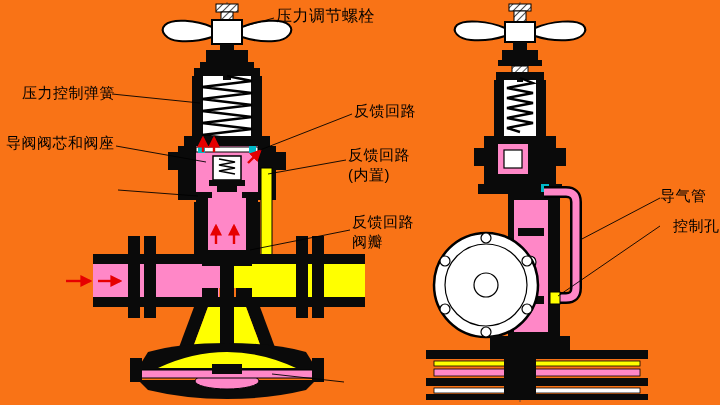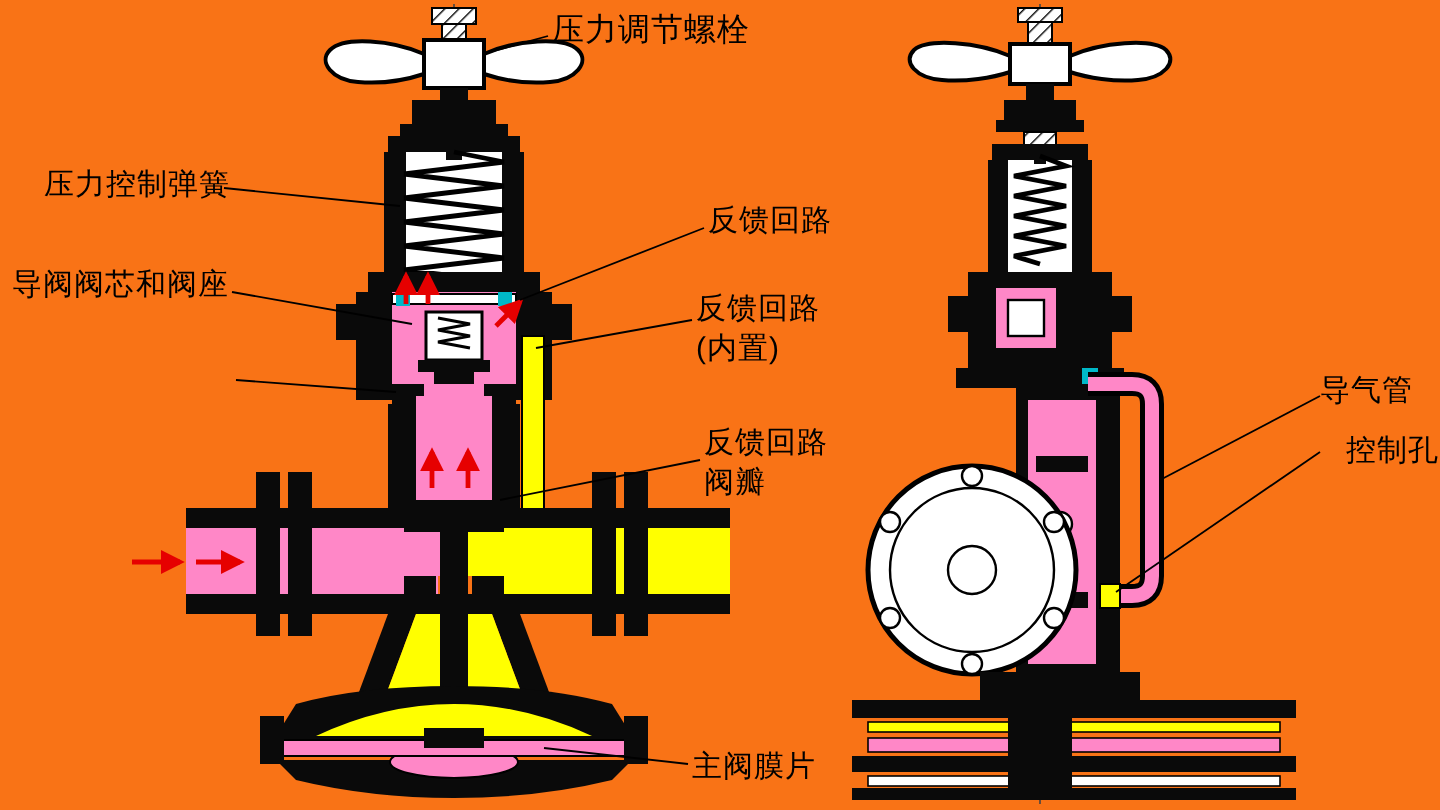--- a/index.html
+++ b/index.html
@@ -216,17 +216,16 @@
 </svg>
 
 <div class="lbl big" style="left:276px;top:6px">压力调节螺栓</div>
 <div class="lbl" style="left:22px;top:83px">压力控制弹簧</div>
 <div class="lbl" style="left:6px;top:133px">导阀阀芯和阀座</div>
 <div class="lbl" style="left:354px;top:101px">反馈回路</div>
 <div class="lbl" style="left:348px;top:145px">反馈回路
 (内置)</div>
 <div class="lbl" style="left:352px;top:212px">反馈回路
 阀瓣</div>
-<div class="lbl" style="left:346px;top:374px">主阀膜片</div>
 <div class="lbl" style="left:660px;top:186px">导气管</div>
 <div class="lbl" style="left:673px;top:216px">控制孔</div>
 
 </div>
 
 </body></html>

